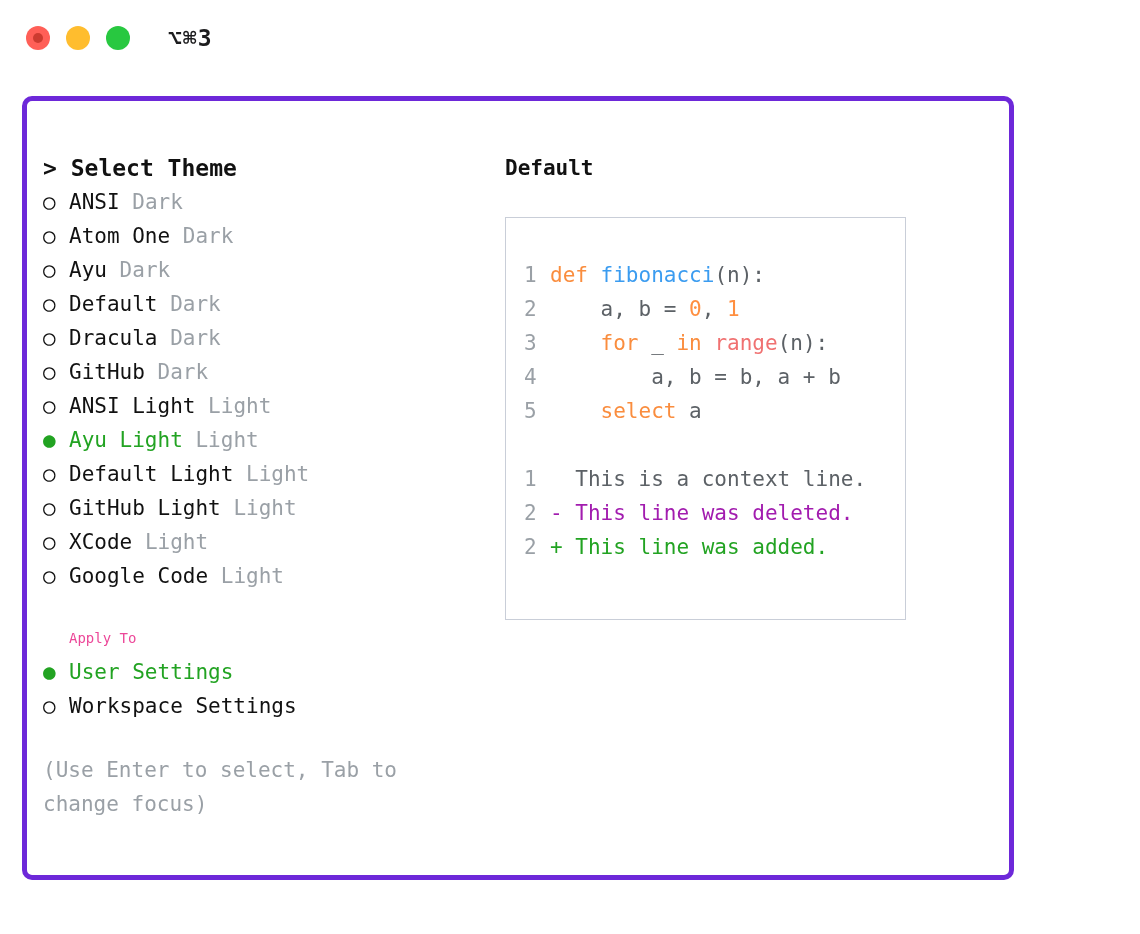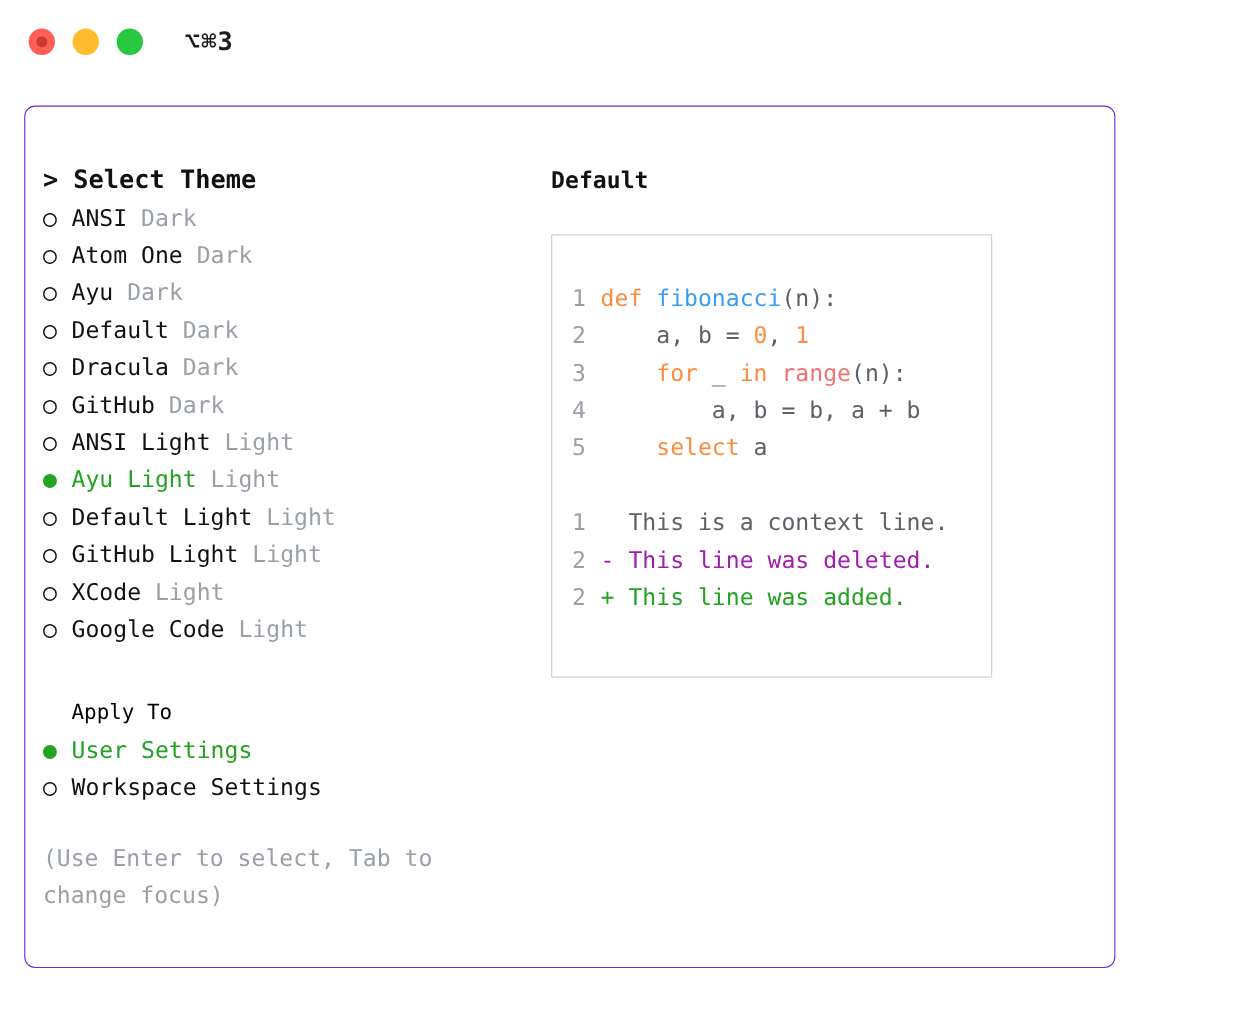--- a/index.html
+++ b/index.html
@@ -52,21 +52,21 @@
     font-weight: bold;
     color: #1c1c1e;
     letter-spacing: 1px;
   }
   .panel {
     position: absolute;
     left: 22px;
     top: 96px;
     width: 992px;
     height: 784px;
-    border: 1px solid #6d28d9;
+    border: 5px solid #6d28d9;
     border-radius: 10px;
     box-sizing: border-box;
   }
   .col-left {
     position: absolute;
     left: 16px;
     top: 50px;
     width: 470px;
   }
   .col-right {
@@ -90,26 +90,25 @@
   }
   .opt .marker {
     display: inline-block;
     width: 26px;
   }
   .opt.selected { color: #22a322; }
   .opt .variant { color: #9aa0a6; }
   .opt.selected .variant { color: #9aa0a6; }
   .spacer-sm { height: 28px; }
   .group-label {
-    font-size: 19px;
-    line-height: 34px;
-    color: #000000;
+    font-size: 14px;
+    line-height: 34px;
+    color: #ec4899;
     white-space: pre;
     padding-left: 26px;
-    margin-top: 14px;
   }
   .hint {
     margin-top: 30px;
     font-size: 21px;
     line-height: 34px;
     color: #9aa0a6;
     width: 420px;
   }
   .preview-label {
     font-size: 21px;

